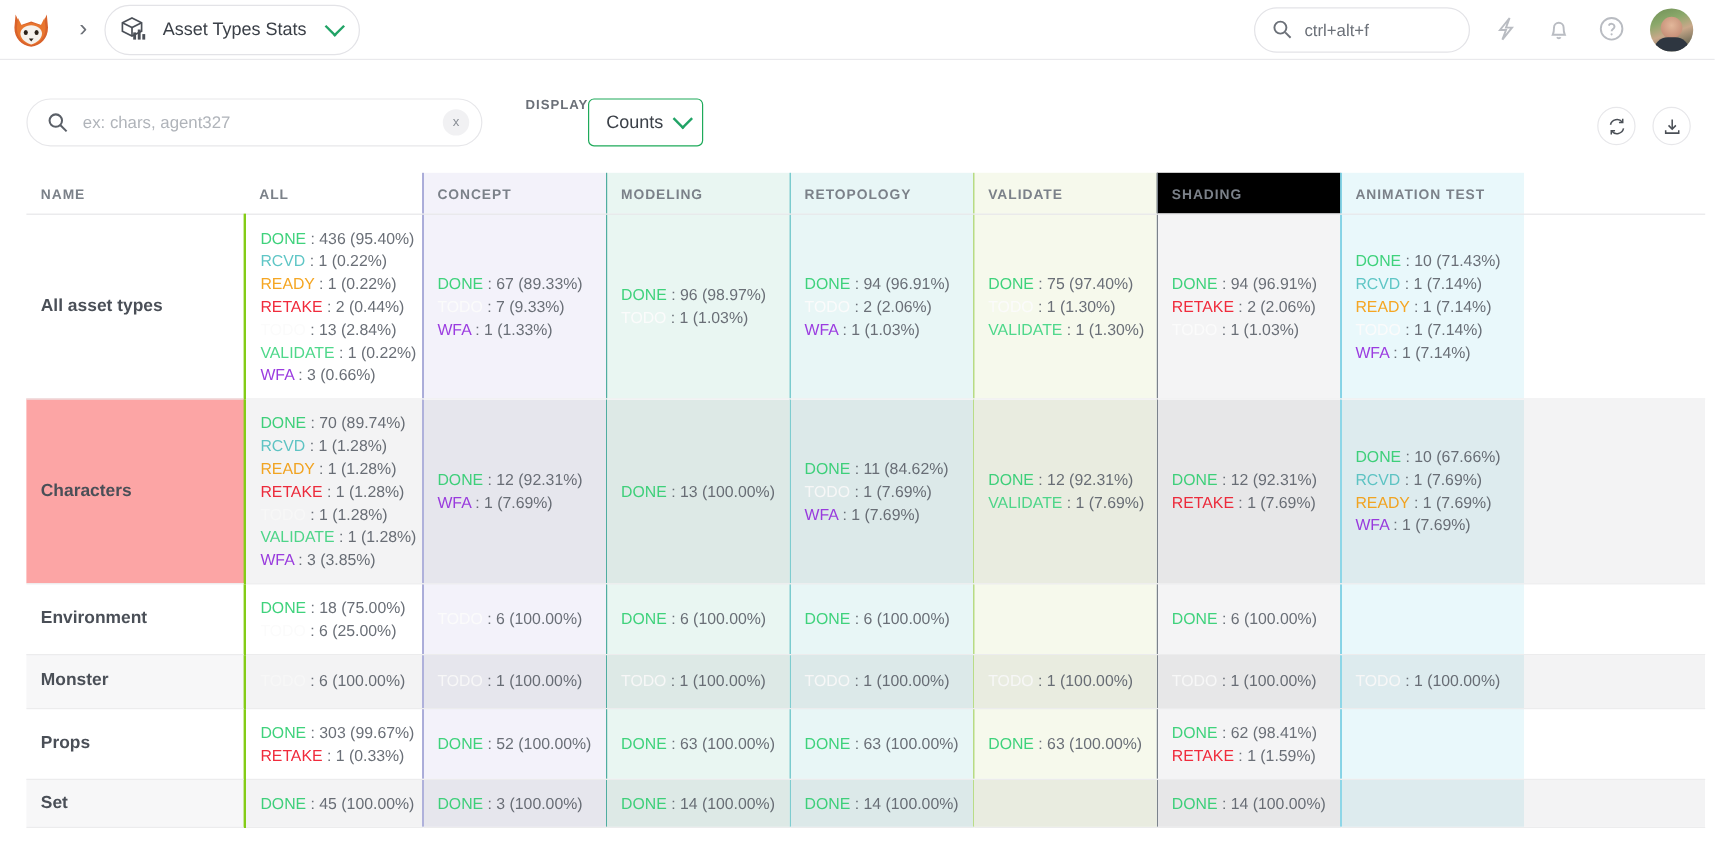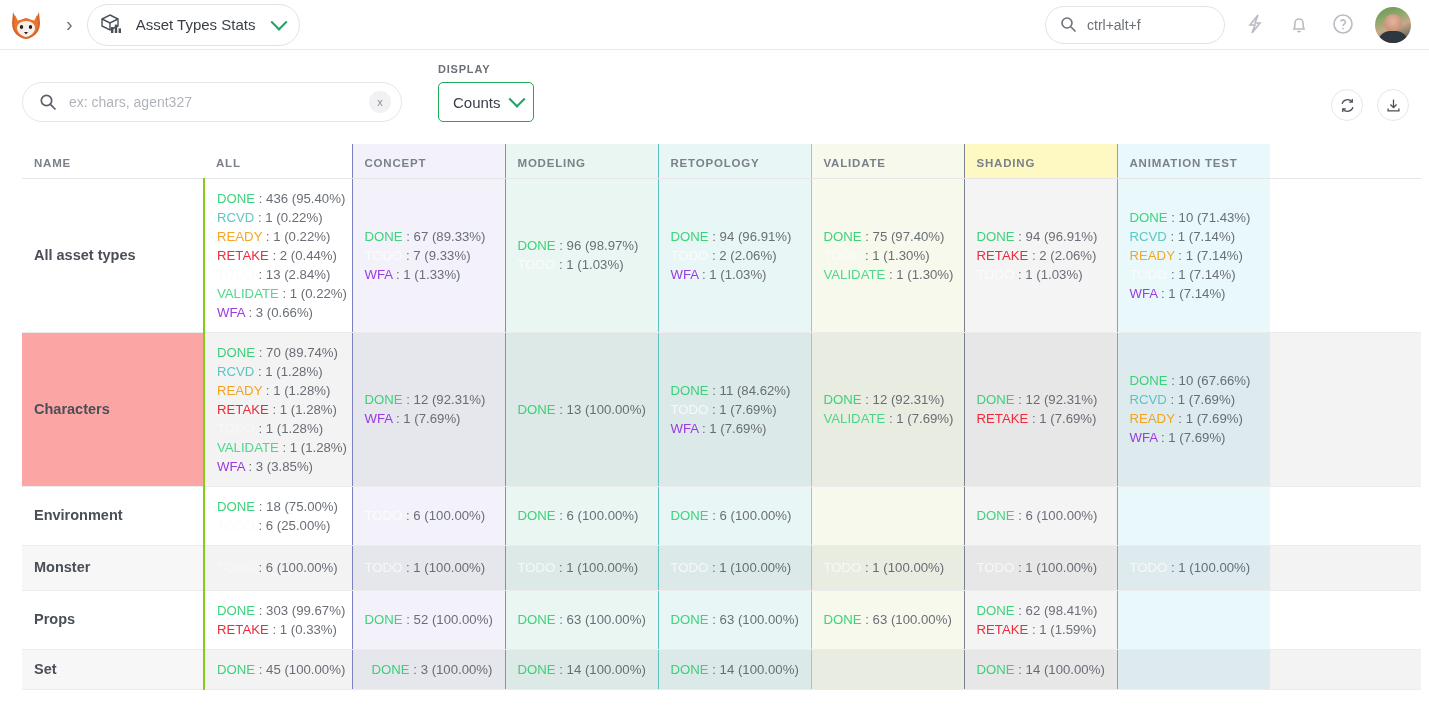--- a/index.html
+++ b/index.html
@@ -87,21 +87,21 @@
     display: flex; align-items: center; gap: 12px;
     width: 380px; height: 40px; padding: 0 10px 0 16px;
     border: 1px solid #e7e7ea; border-radius: 20px; background: #fff;
   }
   .search-wrap .ph { font-size: 14px; color: #b0b4ba; flex: 1; }
   .clear-x {
     width: 22px; height: 22px; border-radius: 50%; background: #f1f1f3;
     display: flex; align-items: center; justify-content: center;
     font-size: 11px; color: #8a8f96; cursor: pointer;
   }
-  .display-group { margin-left: 36px; display: flex; flex-direction: column; justify-content: center; }
+  .display-group { margin-left: 36px; display: flex; flex-direction: row; justify-content: center; }
   .display-lbl {
     font-size: 11px; letter-spacing: .8px; color: #6b7078;
     font-weight: bold; margin-bottom: 7px;
   }
   .display-sel {
     width: 96px; height: 40px; border: 1px solid #1eaa5a; border-radius: 5px;
     display: flex; align-items: center; justify-content: space-between;
     padding: 0 10px 0 14px; font-size: 15px; color: #3b4048;
     background: #fff; cursor: pointer;
   }
@@ -255,21 +255,21 @@
 <div class="table-area">
   <table>
     <thead>
       <tr id="head-row">
           <th class="c-name">NAME</th>
           <th class="c-all">ALL</th>
           <th class="c-task bd" style="--bd: #7b7fc4; background: rgb(243, 242, 250);">CONCEPT</th>
           <th class="c-task bd" style="--bd: #4fada0; background: rgb(233, 246, 242);">MODELING</th>
           <th class="c-task bd" style="--bd: #5fc0c4; background: rgb(232, 246, 246);">RETOPOLOGY</th>
           <th class="c-task bd" style="--bd: #a8d46a; background: rgb(246, 249, 236);">VALIDATE</th>
-          <th class="c-task bd" style="--bd: #7b828c; background: #fef9c3;">SHADING</th>
+          <th class="c-task bd" style="--bd: #7b828c; background: #000000;">SHADING</th>
           <th class="c-task bd" style="--bd: #45bcd8; background: rgb(233, 248, 251);">ANIMATION TEST</th>
           <th class="c-fill"></th>
         </tr>
     </thead>
     <tbody id="body">
         <tr style="height: 143px;">
           <td class="c-name name-cell">All asset types</td>
           <td class="c-all tk">
             <div class="line"><span class="lbl" style="color: rgb(63, 210, 124);">DONE</span><span class="val"> : 436 (95.40%)</span></div>
             <div class="line"><span class="lbl" style="color: rgb(95, 198, 198);">RCVD</span><span class="val"> : 1 (0.22%)</span></div>
@@ -421,21 +421,21 @@
             <div class="line"><span class="lbl" style="color: rgb(240, 43, 60);">RETAKE</span><span class="val"> : 1 (1.59%)</span></div>
           </td>
           <td class="c-task bd tk" style="--bd: #45bcd8; background: rgb(233, 248, 251);"></td>
           <td class="c-fill tk"></td>
         </tr>
         <tr class="row-alt" style="height: 38px;">
           <td class="c-name name-cell" style="background: rgb(247, 247, 248);">Set</td>
           <td class="c-all tk">
             <div class="line"><span class="lbl" style="color: rgb(63, 210, 124);">DONE</span><span class="val"> : 45 (100.00%)</span></div>
           </td>
-          <td class="c-task bd tk" style="--bd: #7b7fc4; background: rgb(234, 233, 241); text-align: right;">
+          <td class="c-task bd tk" style="--bd: #7b7fc4; background: rgb(234, 233, 241);">
             <div class="line"><span class="lbl" style="color: rgb(63, 210, 124);">DONE</span><span class="val"> : 3 (100.00%)</span></div>
           </td>
           <td class="c-task bd tk" style="--bd: #4fada0; background: rgb(224, 237, 233);">
             <div class="line"><span class="lbl" style="color: rgb(63, 210, 124);">DONE</span><span class="val"> : 14 (100.00%)</span></div>
           </td>
           <td class="c-task bd tk" style="--bd: #5fc0c4; background: rgb(223, 237, 237);">
             <div class="line"><span class="lbl" style="color: rgb(63, 210, 124);">DONE</span><span class="val"> : 14 (100.00%)</span></div>
           </td>
           <td class="c-task bd tk" style="--bd: #a8d46a; background: rgb(237, 240, 227);"></td>
           <td class="c-task bd tk" style="--bd: #7b828c; background: rgb(235, 235, 236);">

